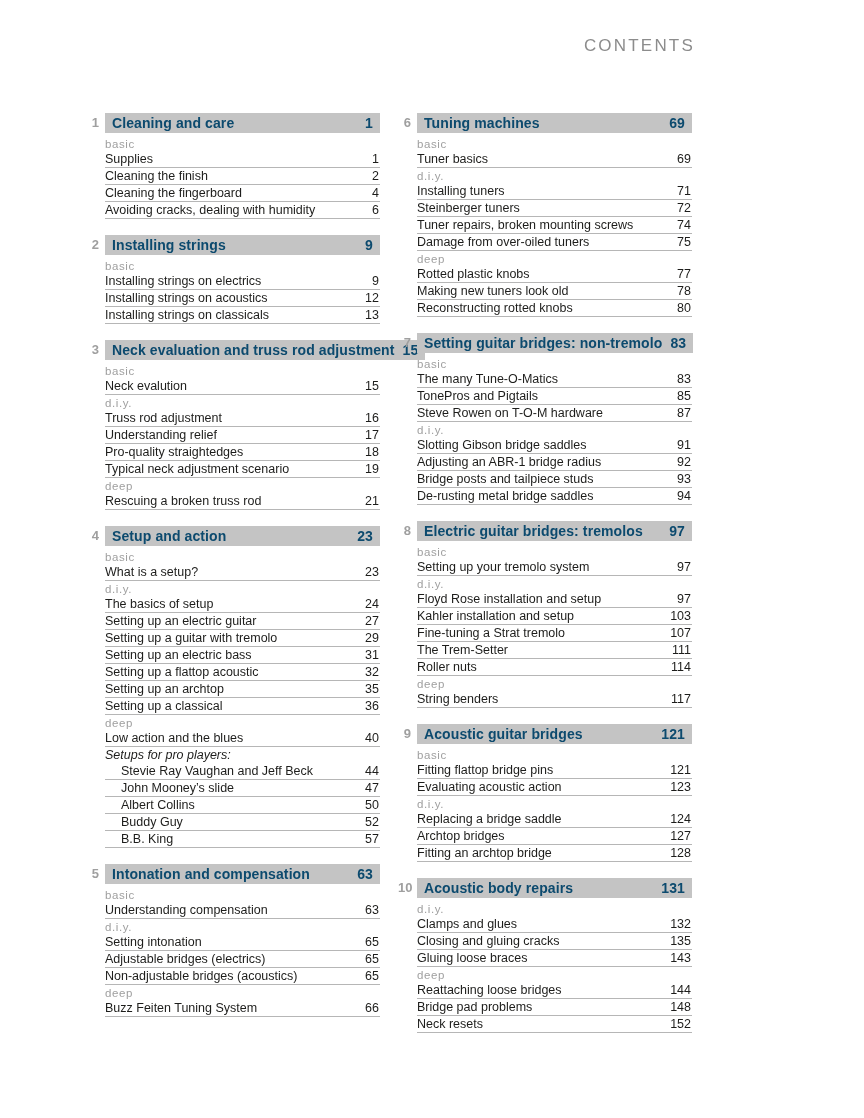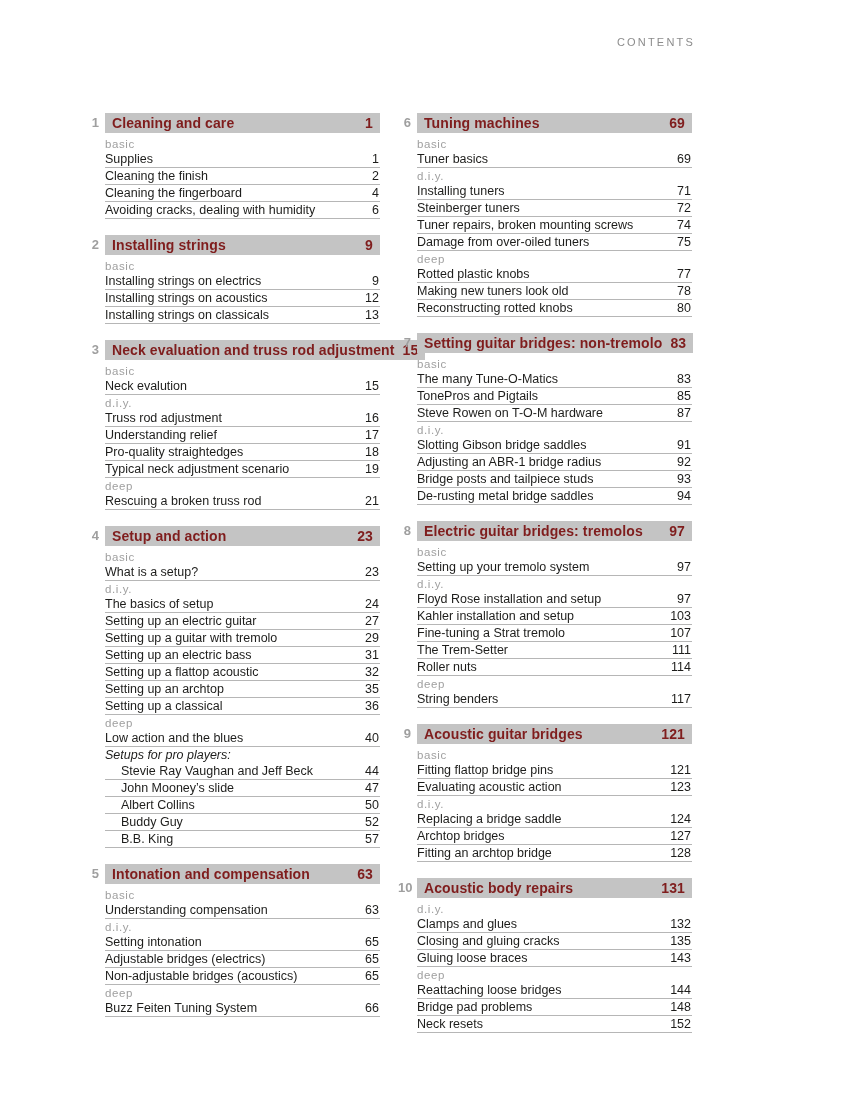--- a/index.html
+++ b/index.html
@@ -17,21 +17,21 @@
     height: 1118px;
     background: #ffffff;
     overflow: hidden;
   }
   .page-header {
     position: absolute;
     top: 36px;
     left: 0;
     width: 695px;
     text-align: right;
-    font-size: 11px;
+    font-size: 17px;
     letter-spacing: 2.2px;
     color: #8c8c8c;
   }
   .toc {
     position: absolute;
     top: 113px;
     left: 86px;
     display: flex;
     gap: 18px;
   }
@@ -56,21 +56,21 @@
   .sec-bar {
     flex: 1;
     background: #c4c4c4;
     display: flex;
     justify-content: space-between;
     align-items: center;
     padding: 0 7px;
     height: 20px;
     font-weight: 700;
     font-size: 14px;
-    color: #7f1d1d;
+    color: #0c4a6e;
     letter-spacing: 0.1px;
     white-space: nowrap;
   }
   .sec-bar .sec-page { margin-left: 8px; }
   .group-label {
     margin-left: 19px;
     color: #9f9f9f;
     font-weight: 400;
     font-size: 11.5px;
     letter-spacing: 0.6px;

